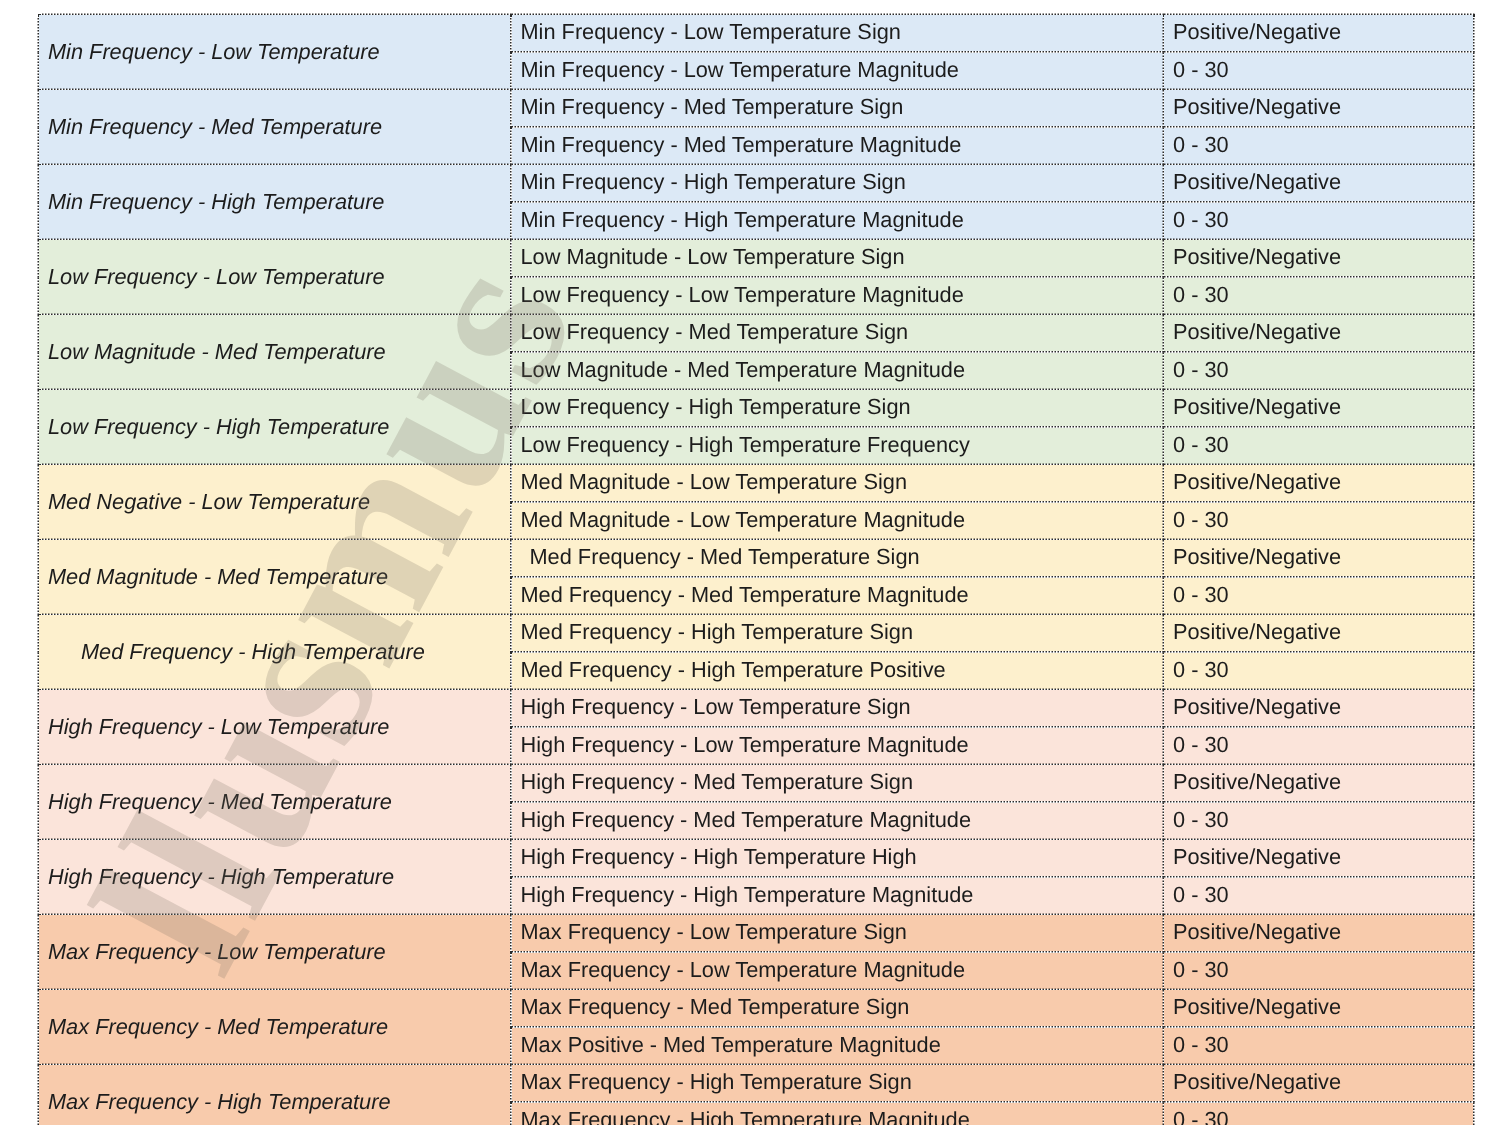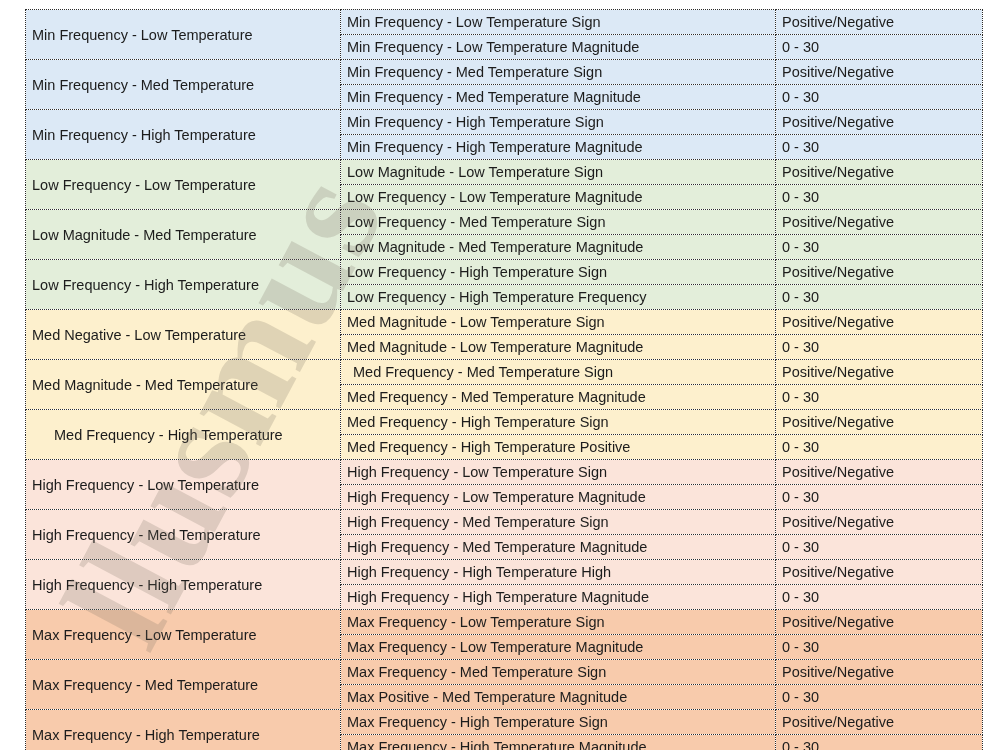--- a/index.html
+++ b/index.html
@@ -66,20 +66,21 @@
   }
   col.c1 { width: 315px; }
   col.c2 { width: 435px; }
   col.c3 { width: 207px; }
 
   td.group-cell {
     vertical-align: middle;
     height: 48px;
     line-height: 20px;
     padding-left: 8px;
+    font-style: italic;
   }
   td.group-cell.indent-1 { padding-left: 28px; }
   td.name-cell.indent-1 { padding-left: 12px; }
 
   
   .band-min  { background: #dce9f6; }
   .band-low  { background: #e3eeda; }
   .band-med  { background: #fdf0cd; }
   .band-high { background: #fbe4da; }
   .band-max  { background: #f8cbac; }

